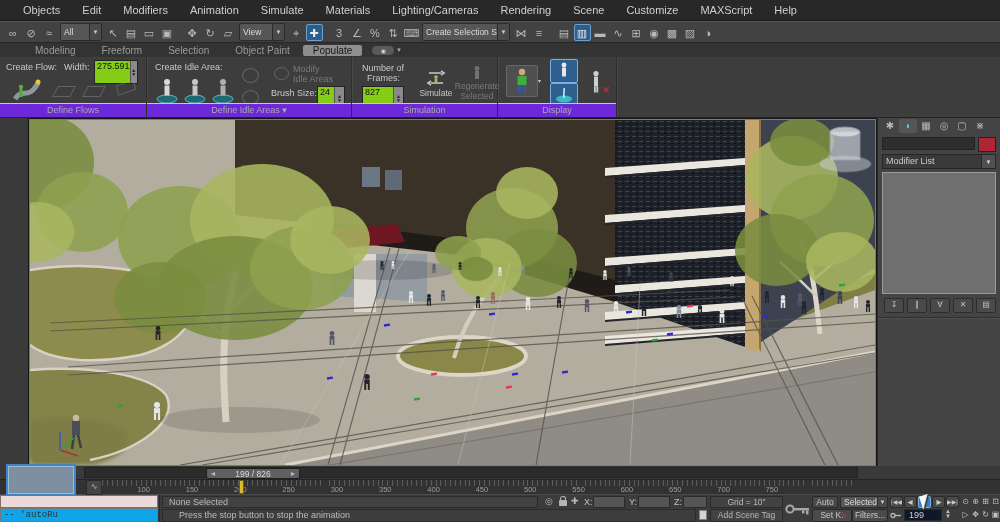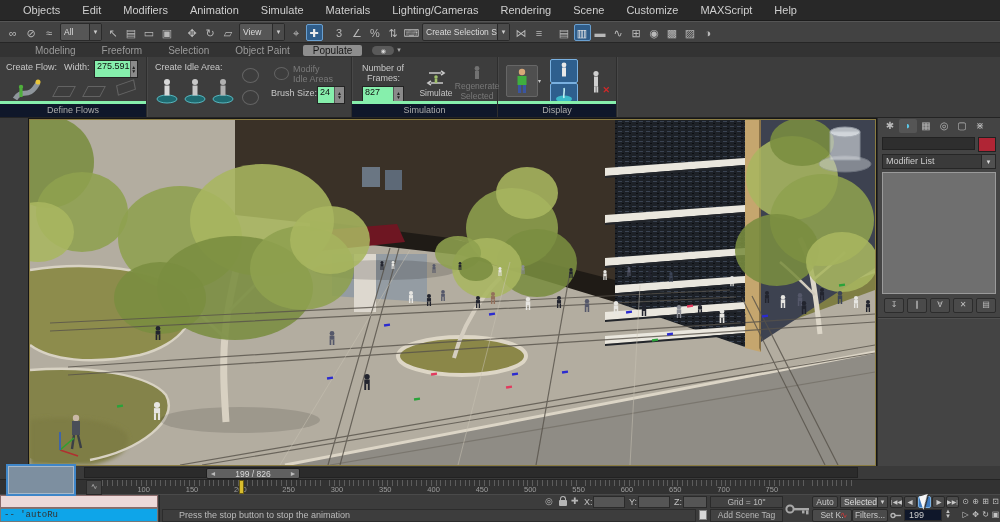--- a/index.html
+++ b/index.html
@@ -31,24 +31,24 @@
   .rtab{font-size:10px;color:#9a9a9a;padding:1px 13px;cursor:default;}
   .rtab.active{background:#8e8e8e;color:#161616;border-radius:2px;padding:0 10px;}
   .ribbon-pill{margin-left:10px;width:22px;height:9px;background:#5a5a5a;border-radius:5px;
     display:flex;align-items:center;justify-content:center;color:#d8d8d8;font-size:6px;}
   .ribbon-caret{color:#aaa;font-size:7px;margin-left:3px;}
 
   
   .ribbon{position:absolute;left:0;top:57px;width:1000px;height:61px;background:#3d3d3d;
     display:flex;border-bottom:1px solid #242424;box-sizing:border-box;}
   .rpanel{position:relative;height:100%;border-right:1px solid #2e2e2e;box-shadow:1px 0 0 #484848;}
-  .rpanel-title{position:absolute;left:0;bottom:0;width:100%;height:13px;background:#0f172a;
-    border-top:3px solid #86efac;color:#ababab;font-size:9px;text-align:center;line-height:13px;}
+  .rpanel-title{position:absolute;left:0;bottom:0;width:100%;height:13px;background:#6d28d9;
+    border-top:1px solid #86efac;color:#ababab;font-size:9px;text-align:center;line-height:13px;}
   .rlabel{position:absolute;color:#c8c8c8;font-size:9px;white-space:nowrap;}
-  .spin{position:absolute;height:18px;background:#86efac;border:1px solid #232323;display:flex;box-sizing:border-box;}
+  .spin{position:absolute;height:24px;background:#84cc16;border:1px solid #232323;display:flex;box-sizing:border-box;}
   .spin .val{flex:1;color:#111;font-size:9px;line-height:11px;padding-left:2px;}
   .spin .ud{width:9px;background:#8a8a8a;border-left:1px solid #555;display:flex;flex-direction:column;
     align-items:center;justify-content:center;color:#222;font-size:5px;line-height:4px;}
   .rbtn{position:absolute;display:flex;flex-direction:column;align-items:center;justify-content:center;
     border:1px solid transparent;border-radius:2px;}
   .rbtn.blue{background:#2e5f8e;border-color:#79b0e0;}
   .disabled{opacity:.42;}
   .skewbox{width:16px;height:9px;border:1.5px solid #999;transform:skewX(-28deg);margin:2px;}
   .dcirc{width:15px;height:13px;border:1.5px solid #999;border-radius:50%;}
   .rbtn-label{color:#c8c8c8;font-size:8.5px;line-height:10px;text-align:center;}
@@ -266,20 +266,21 @@
       <div class="rlabel disabled" style="left:146px;top:7px">Modify</div>
       <div class="rlabel disabled" style="left:146px;top:17px">Idle Areas</div>
       <div class="rlabel" style="left:124px;top:31px">Brush Size:</div>
       <div class="spin" style="left:170px;top:29px;width:28px">
         <div class="val">24</div>
         <div class="ud">
             <span>▲</span>
             <span>▼</span>
           </div>
       </div>
+      <div class="rpanel-title">Define Idle Areas ▾</div>
     </div>
 
     <div class="rpanel" style="width:145px">
       <div class="rlabel" style="left:10px;top:6px">Number of</div>
       <div class="rlabel" style="left:15px;top:16px">Frames:</div>
       <div class="spin" style="left:10px;top:29px;width:42px">
         <div class="val">827</div>
         <div class="ud">
             <span>▲</span>
             <span>▼</span>
@@ -688,20 +689,21 @@
       </div>
   </div>
   <div class="mini-curve-btn">∿</div>
   <div class="layout-box"></div>
 
   <div class="statusbar">
     <div class="listener">
       <div class="pink"></div>
       <div class="white">-- 'autoRu</div>
     </div>
+    <div class="st-field" style="left:162px;top:1px;width:376px;height:12px;line-height:10px;padding-left:6px">None Selected</div>
     <div class="st-text" style="left:545px;top:1px;font-size:9px;color:#b5b5b5">◎</div>
     <div class="padlock" style="left:559px;top:5px"></div>
     <div class="st-text" style="left:571px;top:1px;color:#b5b5b5">✚</div>
     <div class="st-text" style="left:584px;top:2px">X:</div>
     <div class="coordfield" style="left:593px;top:1px;width:32px"></div>
     <div class="st-text" style="left:629px;top:2px">Y:</div>
     <div class="coordfield" style="left:638px;top:1px;width:32px"></div>
     <div class="st-text" style="left:674px;top:2px">Z:</div>
     <div class="coordfield" style="left:683px;top:1px;width:24px"></div>
     <div class="sunken" style="left:710px;top:1px;width:73px">Grid = 10"</div>

